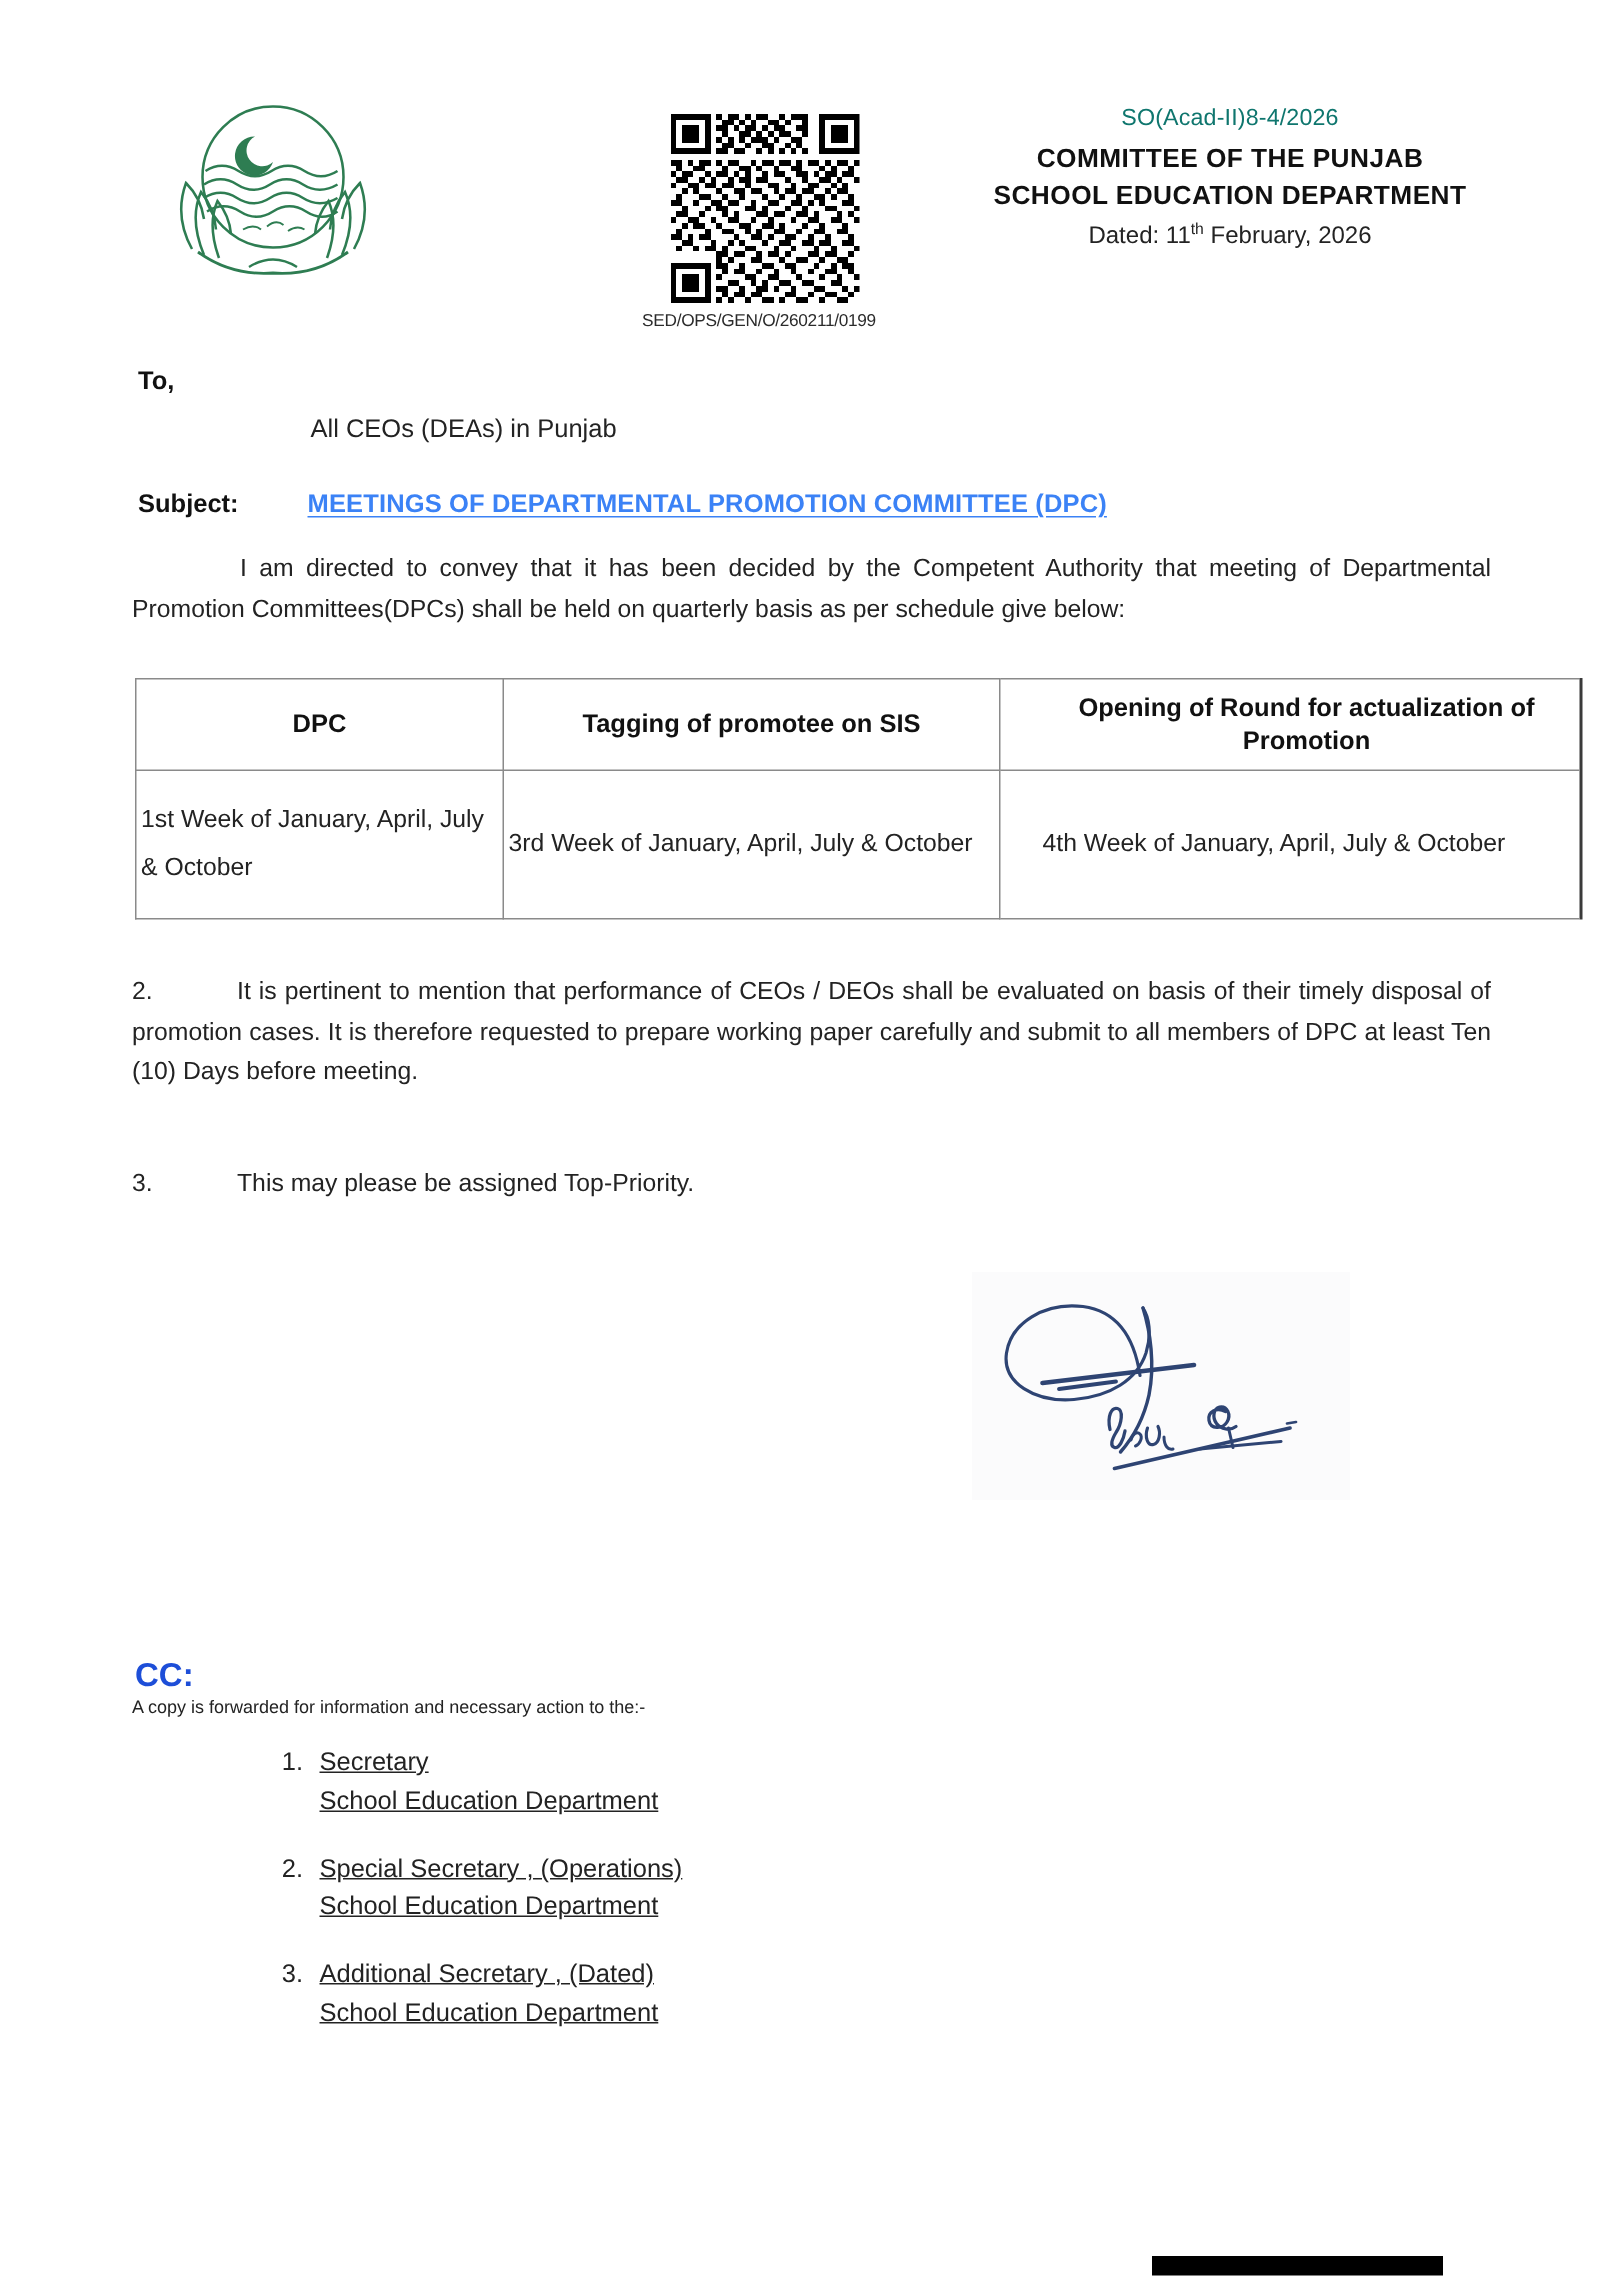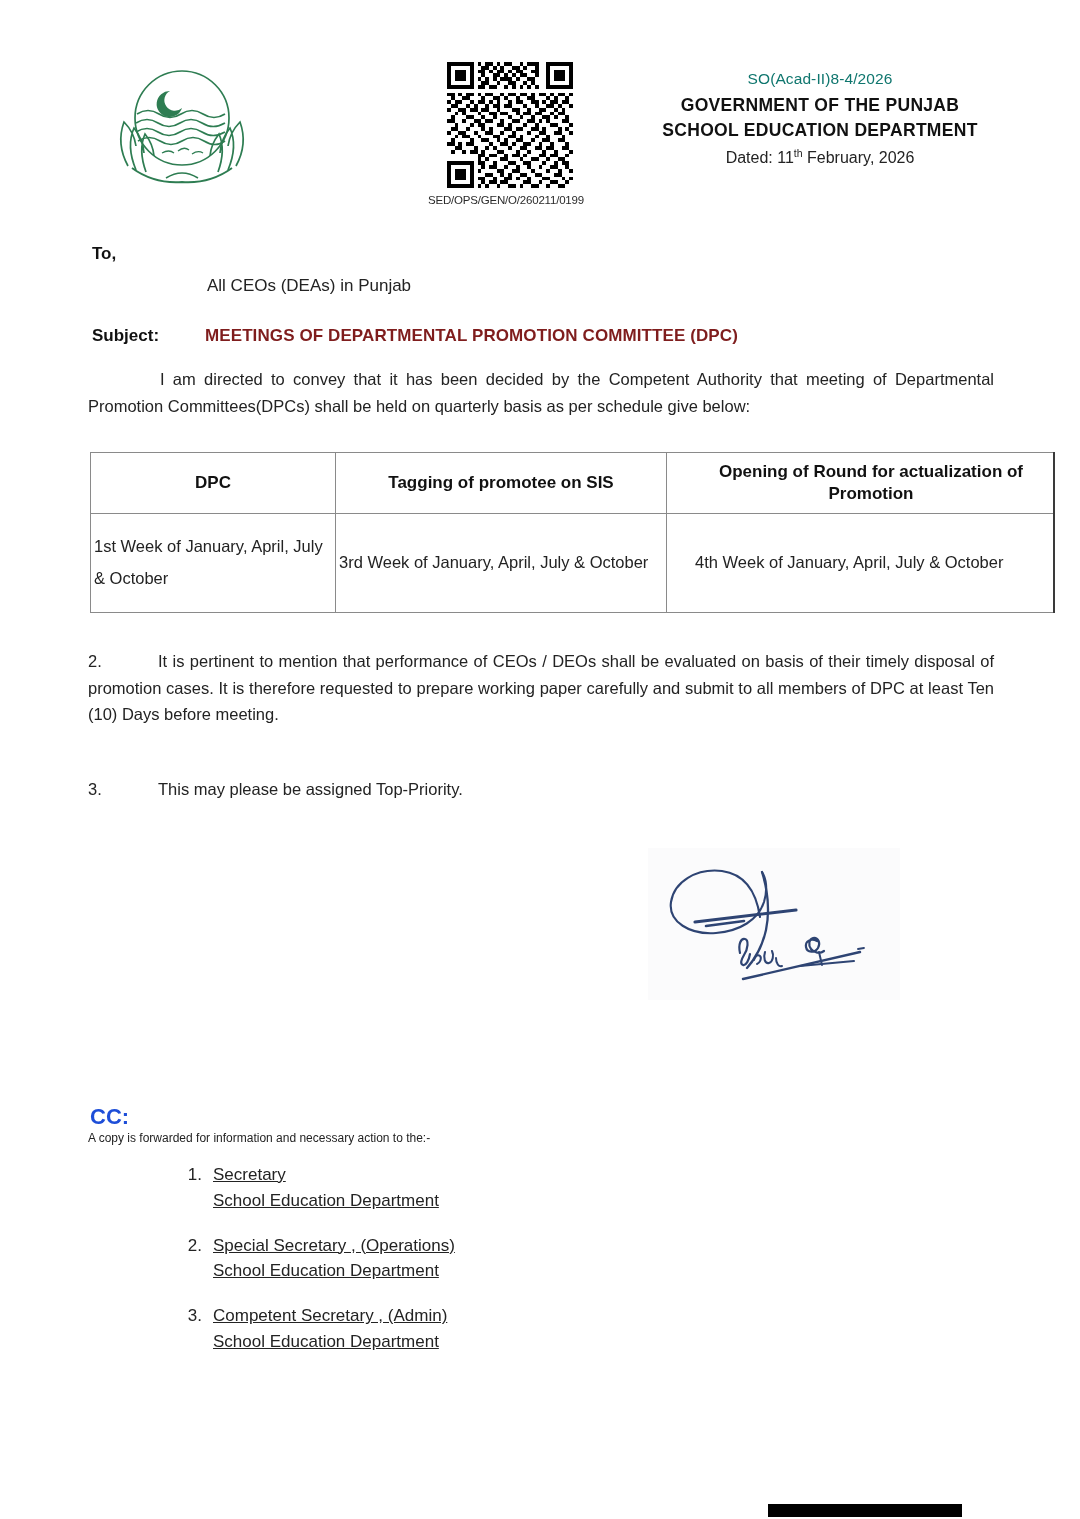--- a/index.html
+++ b/index.html
@@ -31,21 +31,21 @@
   .emblem {
     position: absolute;
     left: 92px;
     top: 58px;
     width: 180px;
     height: 130px;
   }
   .qr-block {
     position: absolute;
     left: 430px;
-    top: 62px;
+    top: 76px;
     width: 160px;
     text-align: center;
   }
   .qr-img {
     width: 126px;
     height: 126px;
     display: block;
     margin: 0 auto;
   }
   .qr-caption {
@@ -110,22 +110,23 @@
     font-size: 17px;
   }
   .subject-label {
     display: inline-block;
     width: 113px;
     font-weight: bold;
     color: #111;
   }
   .subject-text {
     font-weight: bold;
+    text-decoration: underline;
     text-underline-offset: 3px;
-    color: #7f1d1d;
+    color: #3b82f6;
     letter-spacing: 0.1px;
   }
 
   .para {
     position: absolute;
     font-size: 16.5px;
     line-height: 1.62;
     color: #232323;
     text-align: justify;
   }
@@ -569,21 +570,21 @@
             <rect x="22" y="32" width="2" height="1"></rect>
           <rect x="26" y="32" width="1" height="1"></rect>
             <rect x="29" y="32" width="2" height="1"></rect>
         </g>
       </svg>
       <div class="qr-caption">SED/OPS/GEN/O/260211/0199</div>
     </div>
 
     <div class="hdr-text">
       <div class="hdr-ref">SO(Acad-II)8-4/2026</div>
-      <div class="hdr-gov">GOVERNMENT OF THE PUNJAB</div>
+      <div class="hdr-gov">COMMITTEE OF THE PUNJAB</div>
       <div class="hdr-dept">SCHOOL EDUCATION DEPARTMENT</div>
       <div class="hdr-date"><span>Dated: 11</span><sup>th</sup><span> February, 2026</span></div>
     </div>
   </div>
 
   <div class="addr-to">To,</div>
   <div class="addr-who">All CEOs (DEAs) in Punjab</div>
 
   <div class="subject-row">
     <span class="subject-label">Subject:</span><span class="subject-text">MEETINGS OF DEPARTMENTAL PROMOTION COMMITTEE (DPC)</span>
@@ -650,21 +651,21 @@
     <li class="cc-item">
       <span class="cc-num">2.</span>
       <span class="cc-lines">
         <div>Special Secretary , (Operations)</div>
         <div>School Education Department</div>
       </span>
     </li>
     <li class="cc-item">
       <span class="cc-num">3.</span>
       <span class="cc-lines">
-        <div>Competent Secretary , (Admin)</div>
+        <div>Additional Secretary , (Dated)</div>
         <div>School Education Department</div>
       </span>
     </li>
   </ul>
 
   <div class="bottom-bar"></div>
 
 </div>
 
 </body></html>

